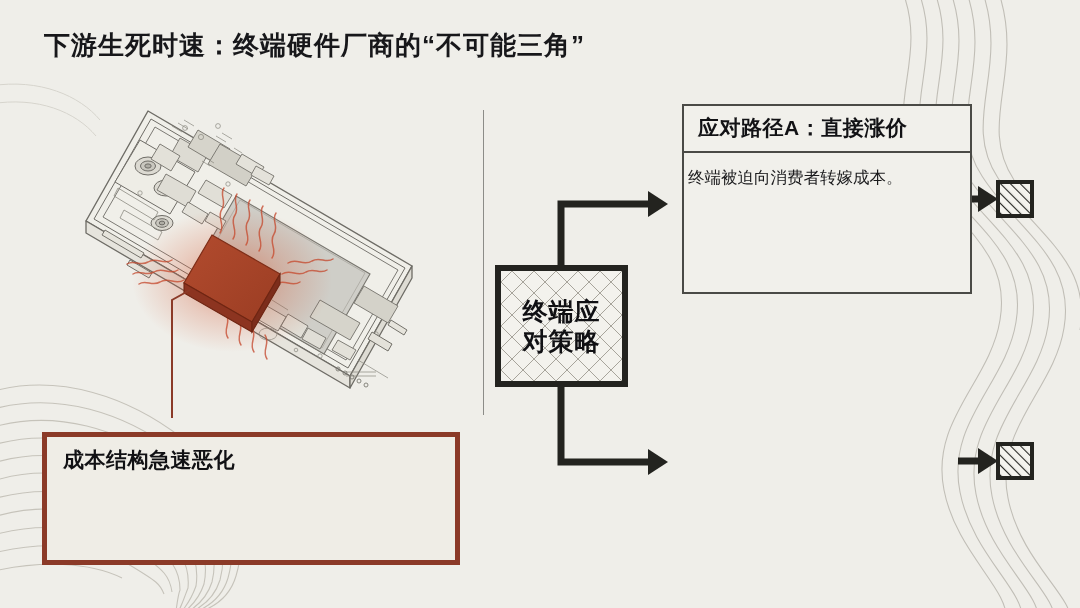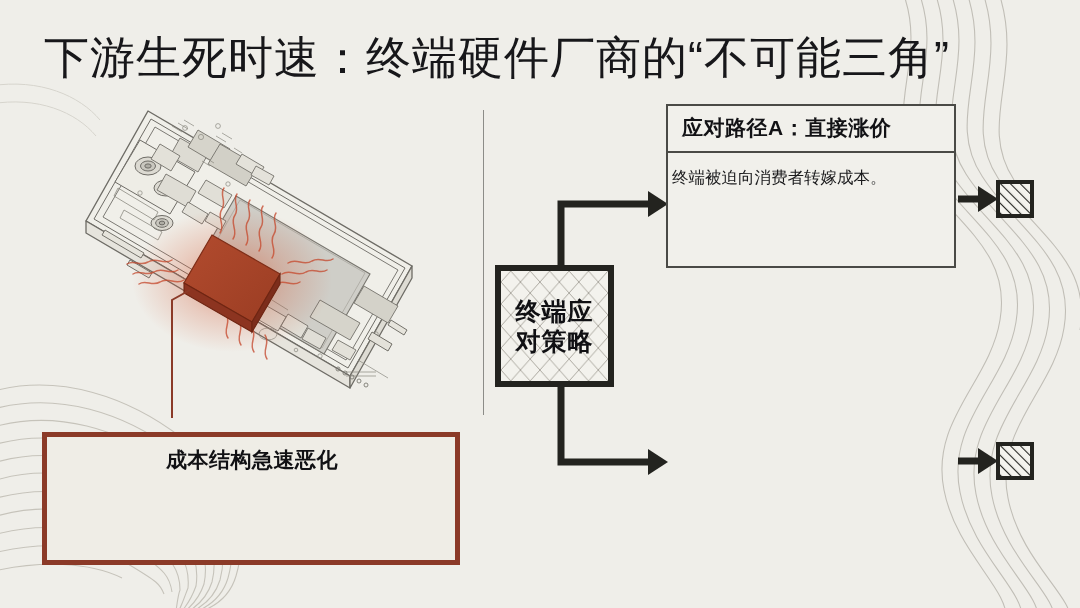--- a/index.html
+++ b/index.html
@@ -11,37 +11,37 @@
     position:relative;
   }
   #stage { position:absolute; left:0; top:0; width:1080px; height:608px; }
 
   
   .bg-deco { position:absolute; left:0; top:0; width:1080px; height:608px; pointer-events:none; }
 
   
   .title {
     position:absolute; left:44px; top:28px;
-    font-size:45px; font-weight:normal; letter-spacing:1px;
+    font-size:26px; font-weight:bold; letter-spacing:1px;
     color:#17171A;
     white-space:nowrap;
   }
 
   
   .phone-wrap { position:absolute; left:20px; top:88px; width:470px; height:330px; }
 
   
   .divider {
     position:absolute; left:483px; top:110px;
     width:1px; height:305px; background:#8C8C88;
   }
 
   
   .center-node {
-    position:absolute; left:495px; top:265px; width:119px; height:122px;
+    position:absolute; left:495px; top:265px; width:133px; height:122px;
     border:6px solid #23231F;
     background:#F3F2ED;
     box-sizing:border-box;
     display:flex; align-items:center; justify-content:center;
     overflow:hidden;
   }
   .center-node .hatch { position:absolute; left:0; top:0; width:100%; height:100%; }
   .center-node .label {
     position:relative;
     font-size:25px; font-weight:bold; color:#101013;
@@ -65,21 +65,21 @@
     letter-spacing:0.5px;
     white-space:nowrap;
   }
   .card .card-body {
     padding:11px 14px 12px 4px;
     font-size:16.5px; line-height:1.62; color:#1A1A1C;
   }
   .card .card-body p { margin:0; }
   .card .card-body p + p { margin-top:14px; }
 
-  #card-a { left:666px; top:104px; width:290px; height:164px; }
+  #card-a { left:682px; top:104px; width:290px; height:190px; }
   #card-b { left:666px; top:366px; width:290px; height:198px; }
 
   
   .term-square {
     position:absolute; width:38px; height:38px;
     border:4px solid #23231F; box-sizing:border-box;
     background:#F4F3EE; overflow:hidden;
   }
   #term-a { left:996px; top:180px; }
   #term-b { left:996px; top:442px; }
@@ -87,21 +87,21 @@
   
   #callout {
     position:absolute; left:42px; top:432px; width:418px; height:133px;
     border:5px solid #8B3A28;
     background:#EFEDE6;
     box-sizing:border-box;
     padding:9px 14px 8px 16px;
   }
   #callout .callout-title {
     font-size:21px; font-weight:bold; color:#111114;
-    letter-spacing:0.5px; text-align:center;
+    letter-spacing:0.5px; 
   }
   #callout .callout-text {
     font-size:15.5px; line-height:1.52; color:#17171A;
   }
 </style>
 </head>
 <body>
 
 <div id="stage">
 

